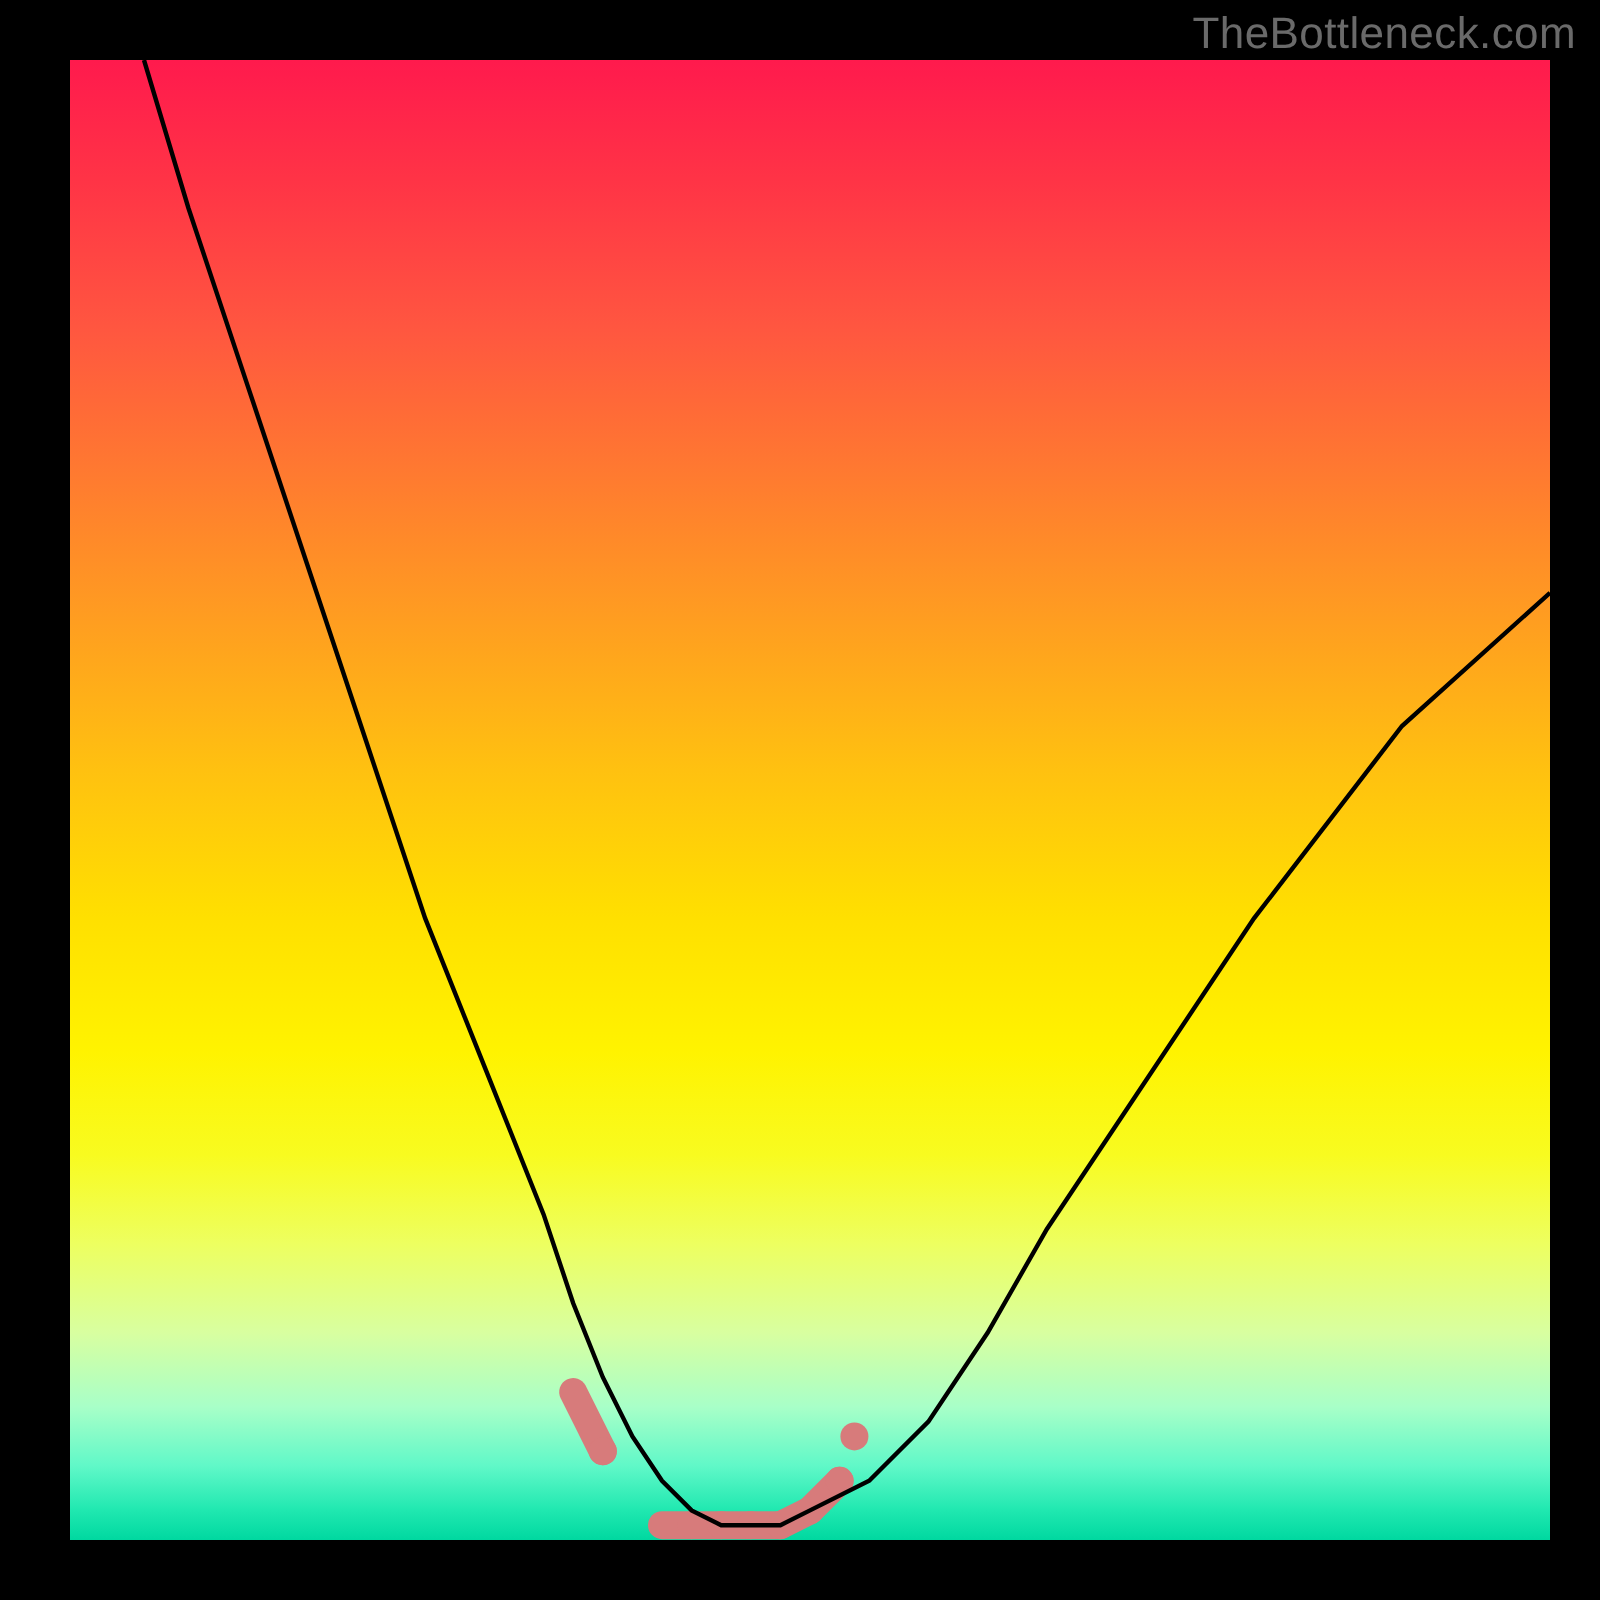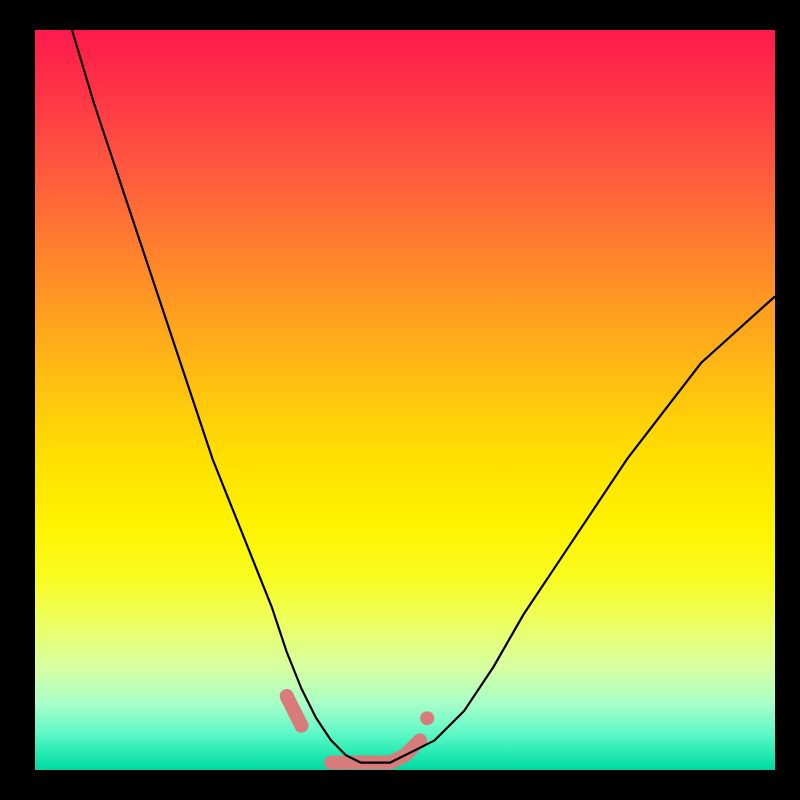--- a/index.html
+++ b/index.html
@@ -69,20 +69,21 @@
   .curve {
     fill: none;
     stroke: #000;
     stroke-width: 2.2;
   }
 </style>
 </head>
 <body>
 
 <div class="frame">
+  <div class="watermark">TheBottleneck.com</div>
 
   <div class="plot">
     <svg class="curve-layer" viewBox="0 0 740 740" preserveAspectRatio="none">
 
       <g id="marker-group">
           <line x1="251.60000000000002" y1="666" x2="266.4" y2="695.6" class="marker"></line>
           <line x1="296" y1="732.6" x2="310.8" y2="732.6" class="marker"></line>
           <line x1="310.8" y1="732.6" x2="325.6" y2="732.6" class="marker"></line>
           <line x1="325.6" y1="732.6" x2="340.40000000000003" y2="732.6" class="marker"></line>
           <line x1="340.40000000000003" y1="732.6" x2="355.2" y2="732.6" class="marker"></line>

